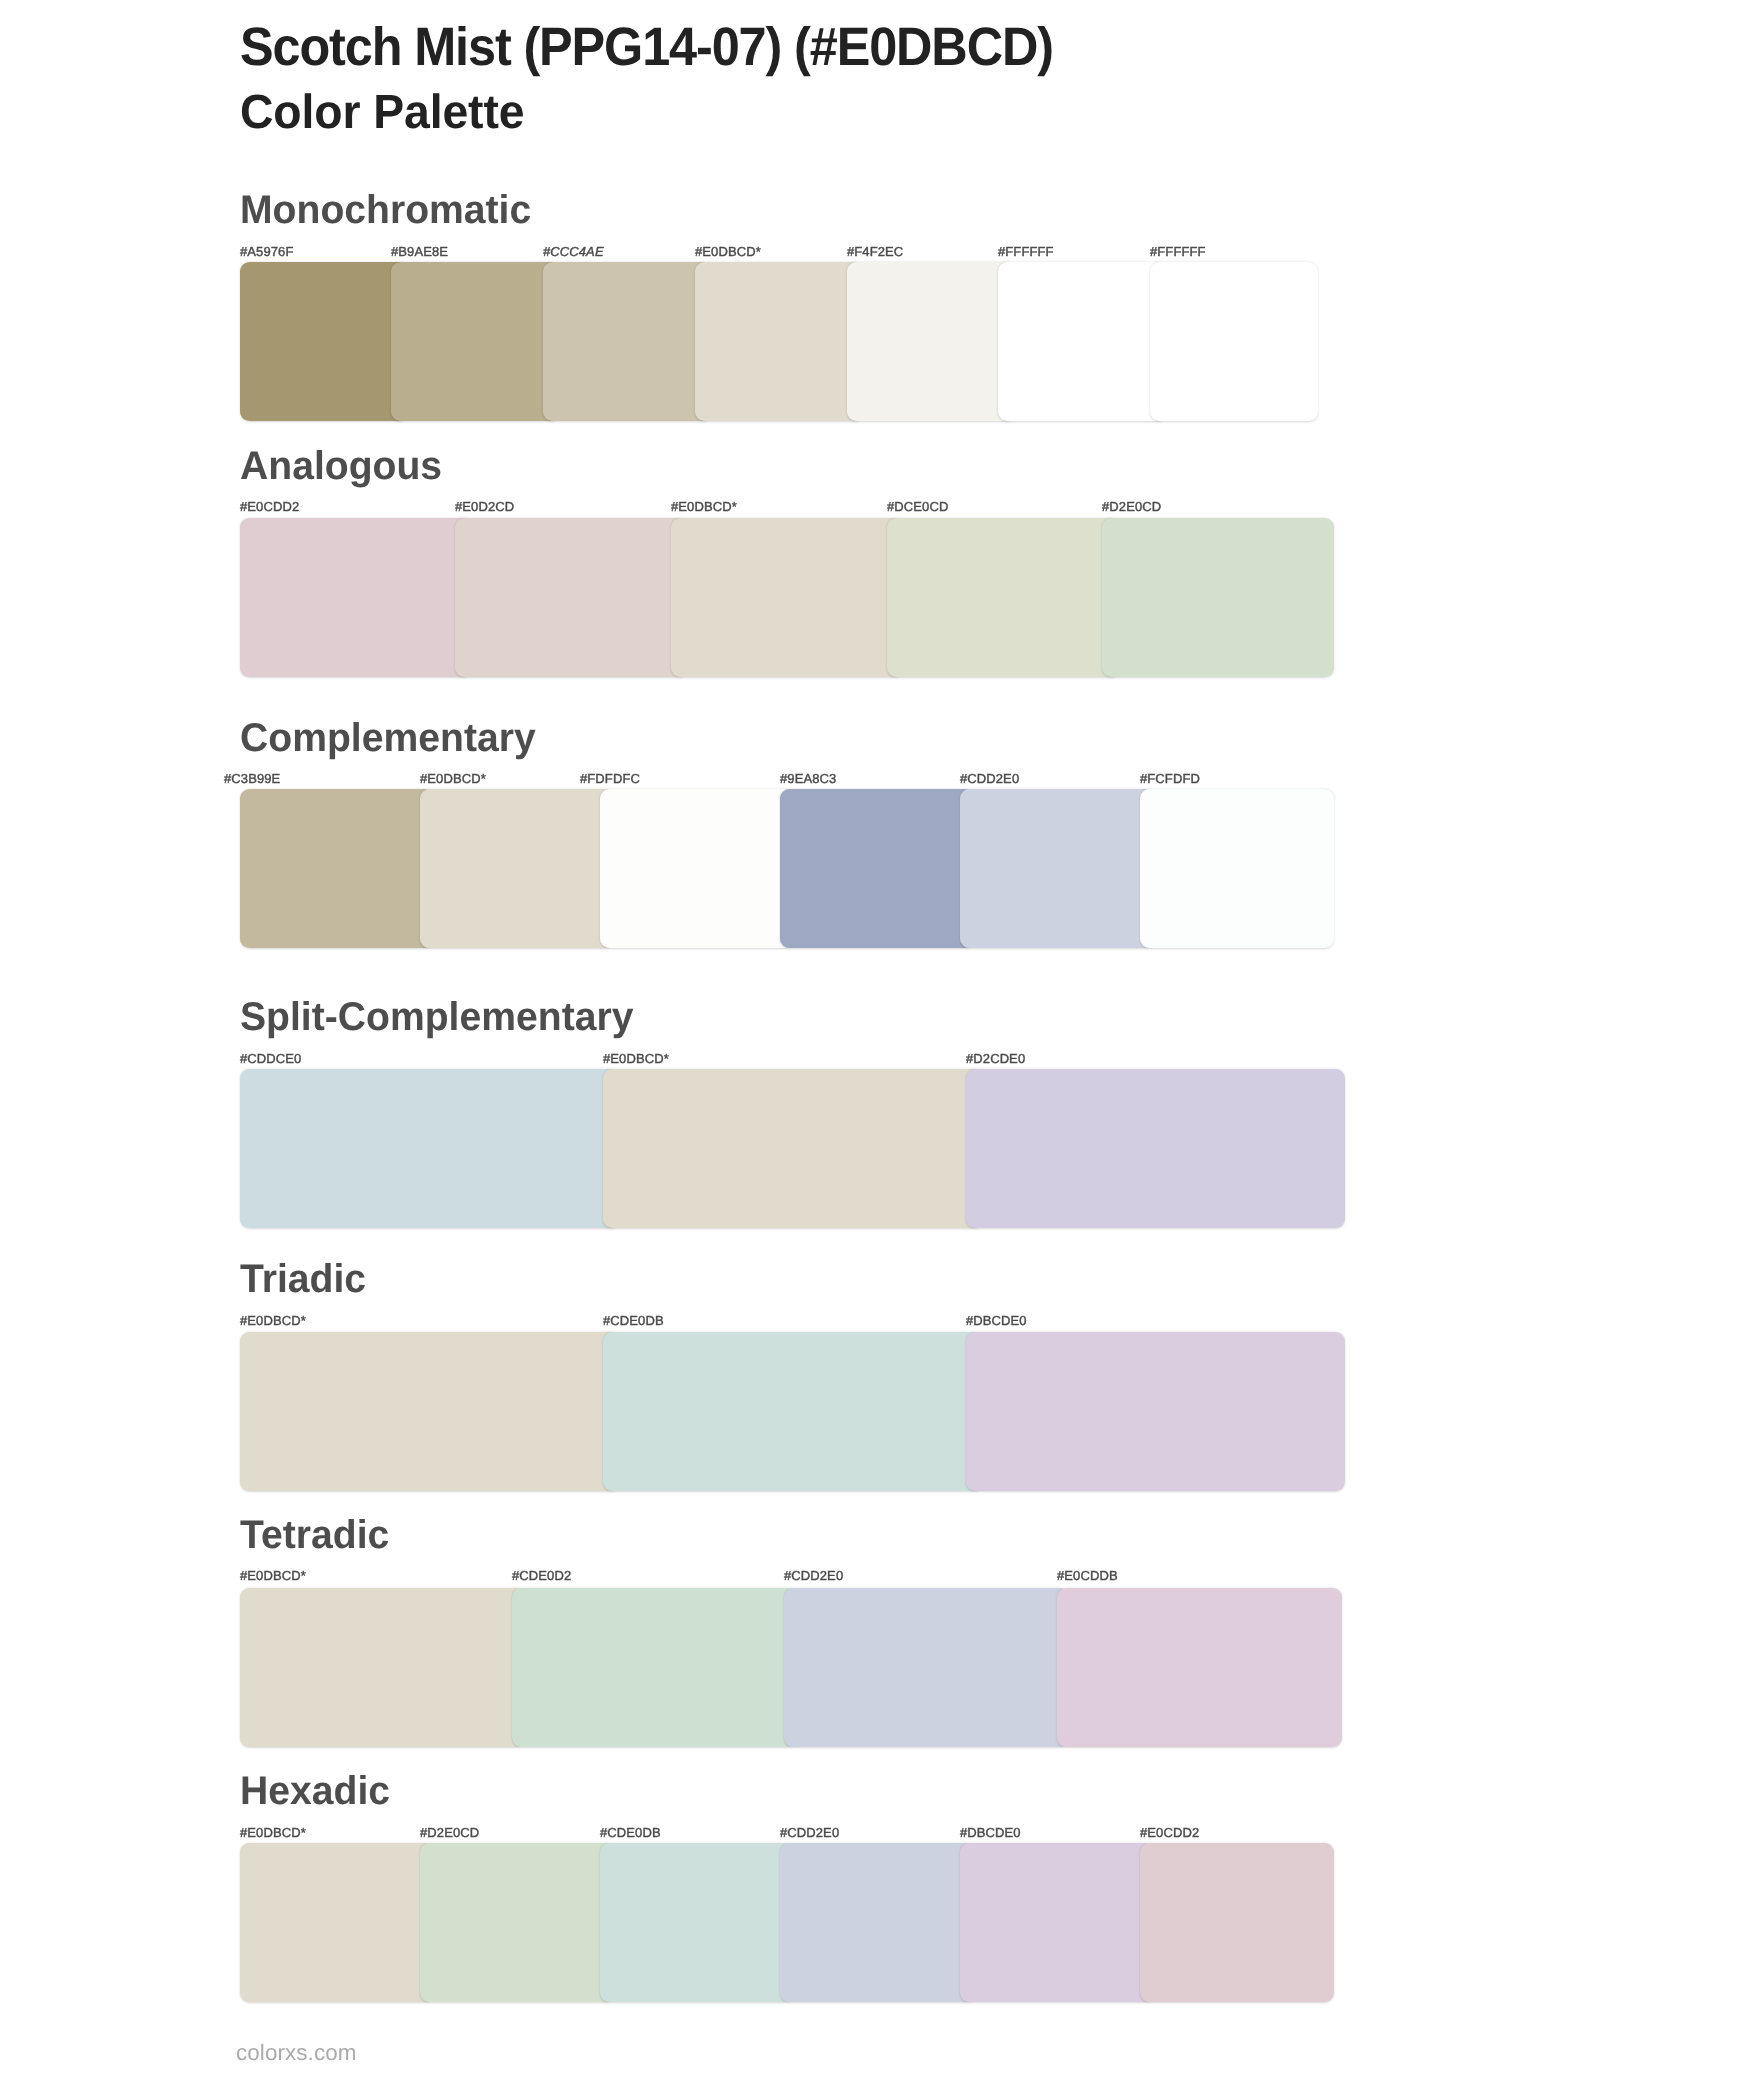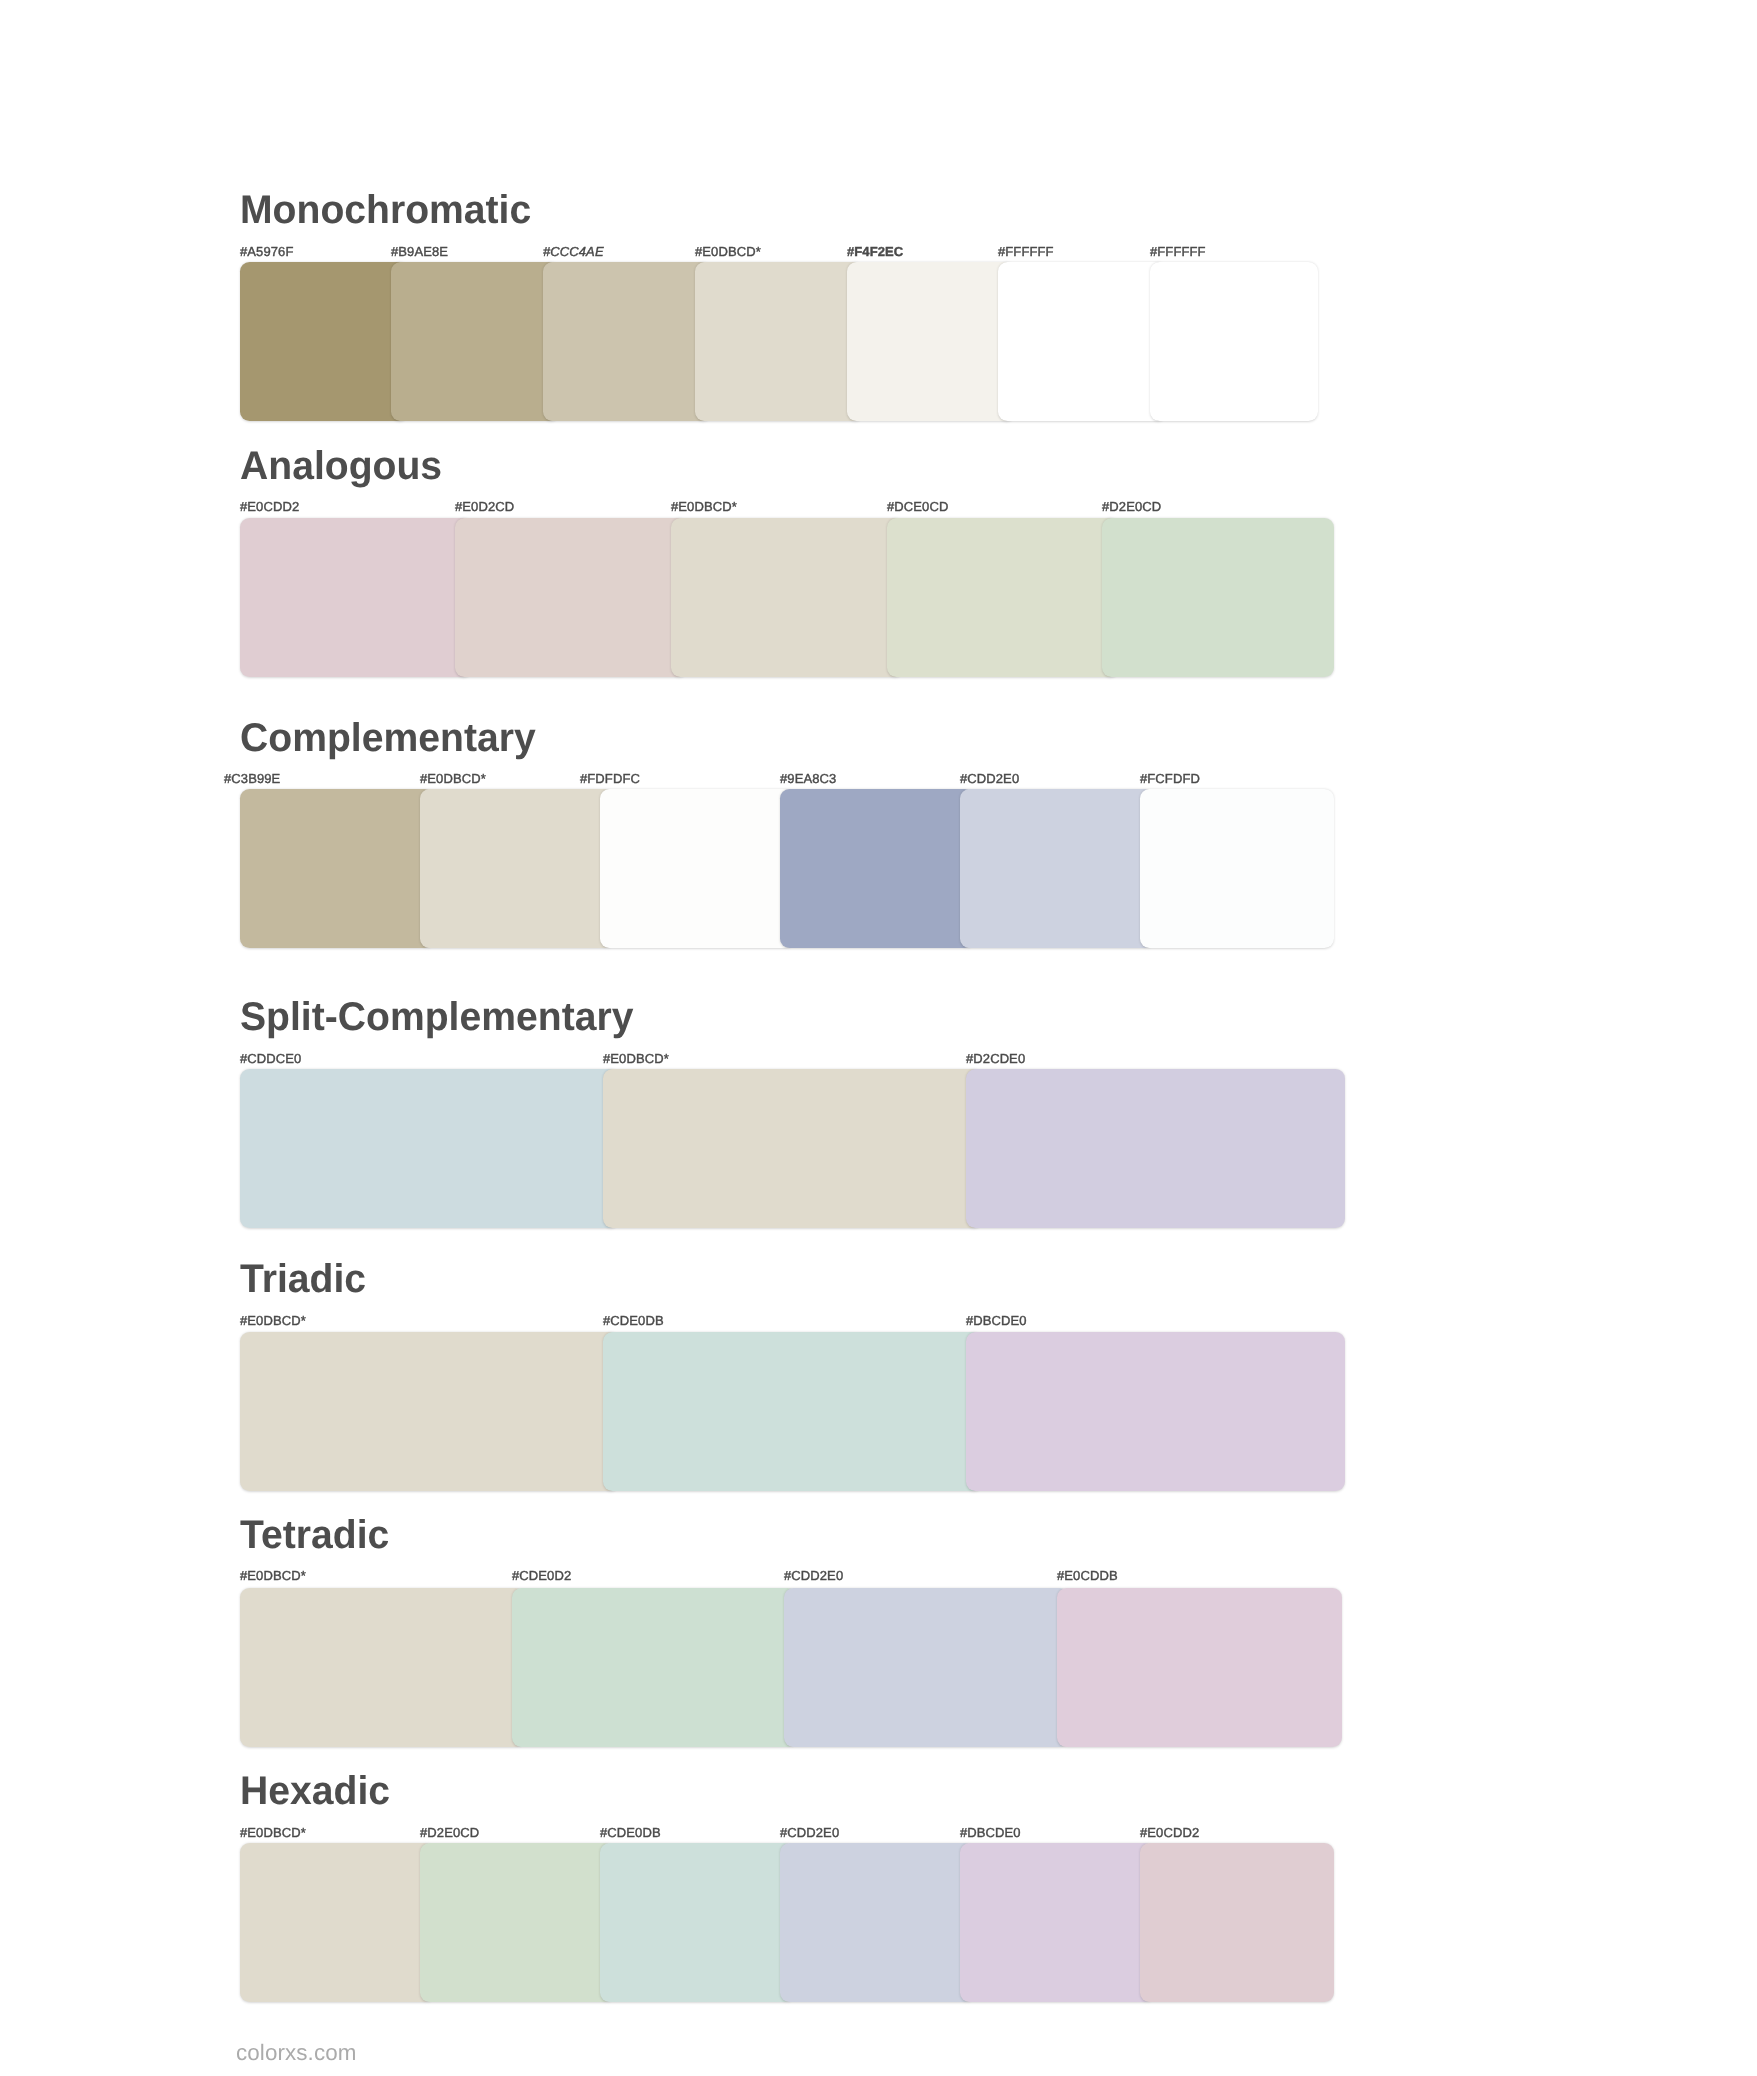--- a/index.html
+++ b/index.html
@@ -14,32 +14,36 @@
   .sec-head{position:absolute;left:240px;margin:0;font-size:40px;line-height:40px;font-weight:700;color:#4D4D4D;letter-spacing:0px;white-space:nowrap;transform:scaleX(0.978);transform-origin:left center;}
   .row{position:absolute;left:0;top:0;}
   .sw-label{position:absolute;font-size:13px;line-height:20.4px;font-weight:400;color:#4A4A4A;letter-spacing:0.1px;white-space:nowrap;-webkit-text-stroke:0.4px #4A4A4A;}
   .swatch{position:absolute;border-radius:9.6px;box-shadow:0 0.8px 2.4px rgba(0,0,0,0.16);}
   .footer{position:absolute;left:240px;font-size:22.4px;line-height:22.4px;font-weight:400;color:#ABABAB;letter-spacing:0.1px;white-space:nowrap;}
 </style>
 </head>
 <body>
 
 <div id="page">
+  <div class="title-block" style="left: 240px;">
+    <h1 class="title">Scotch Mist (PPG14-07) (#E0DBCD)</h1>
+    <h1 class="subtitle">Color Palette</h1>
+  </div>
   <div class="section">
     <h2 class="sec-head" style="top: 190px; left: 240px;">Monochromatic</h2>
     <div class="row">
       <div class="sw-label" style="left: 240px; top: 242px;">#A5976F</div>
       <div class="swatch" style="z-index: 1; background-color: rgb(165, 151, 111); left: 240px; top: 262px; width: 168px; height: 159px;"></div>
       <div class="sw-label" style="left: 391px; top: 242px;">#B9AE8E</div>
       <div class="swatch" style="z-index: 2; background-color: rgb(185, 174, 142); left: 391px; top: 262px; width: 168px; height: 159px;"></div>
       <div class="sw-label" style="left: 543px; top: 242px; font-style: italic;">#CCC4AE</div>
       <div class="swatch" style="z-index: 3; background-color: rgb(204, 196, 174); left: 543px; top: 262px; width: 168px; height: 159px;"></div>
       <div class="sw-label" style="left: 695px; top: 242px;">#E0DBCD*</div>
       <div class="swatch" style="z-index: 4; background-color: rgb(224, 219, 205); left: 695px; top: 262px; width: 168px; height: 159px;"></div>
-      <div class="sw-label" style="left: 847px; top: 242px; font-weight: bold;">#F4F2EC</div>
+      <div class="sw-label" style="left: 847px; top: 242px;">#F4F2EC</div>
       <div class="swatch" style="z-index: 5; background-color: rgb(244, 242, 236); left: 847px; top: 262px; width: 168px; height: 159px;"></div>
       <div class="sw-label" style="left: 998px; top: 242px;">#FFFFFF</div>
       <div class="swatch" style="z-index: 6; background-color: rgb(255, 255, 255); left: 998px; top: 262px; width: 168px; height: 159px;"></div>
       <div class="sw-label" style="left: 1150px; top: 242px;">#FFFFFF</div>
       <div class="swatch" style="z-index: 7; background-color: rgb(255, 255, 255); left: 1150px; top: 262px; width: 168px; height: 159px;"></div>
     </div>
   </div>
   <div class="section">
     <h2 class="sec-head" style="top: 446px; left: 240px;">Analogous</h2>
     <div class="row">

